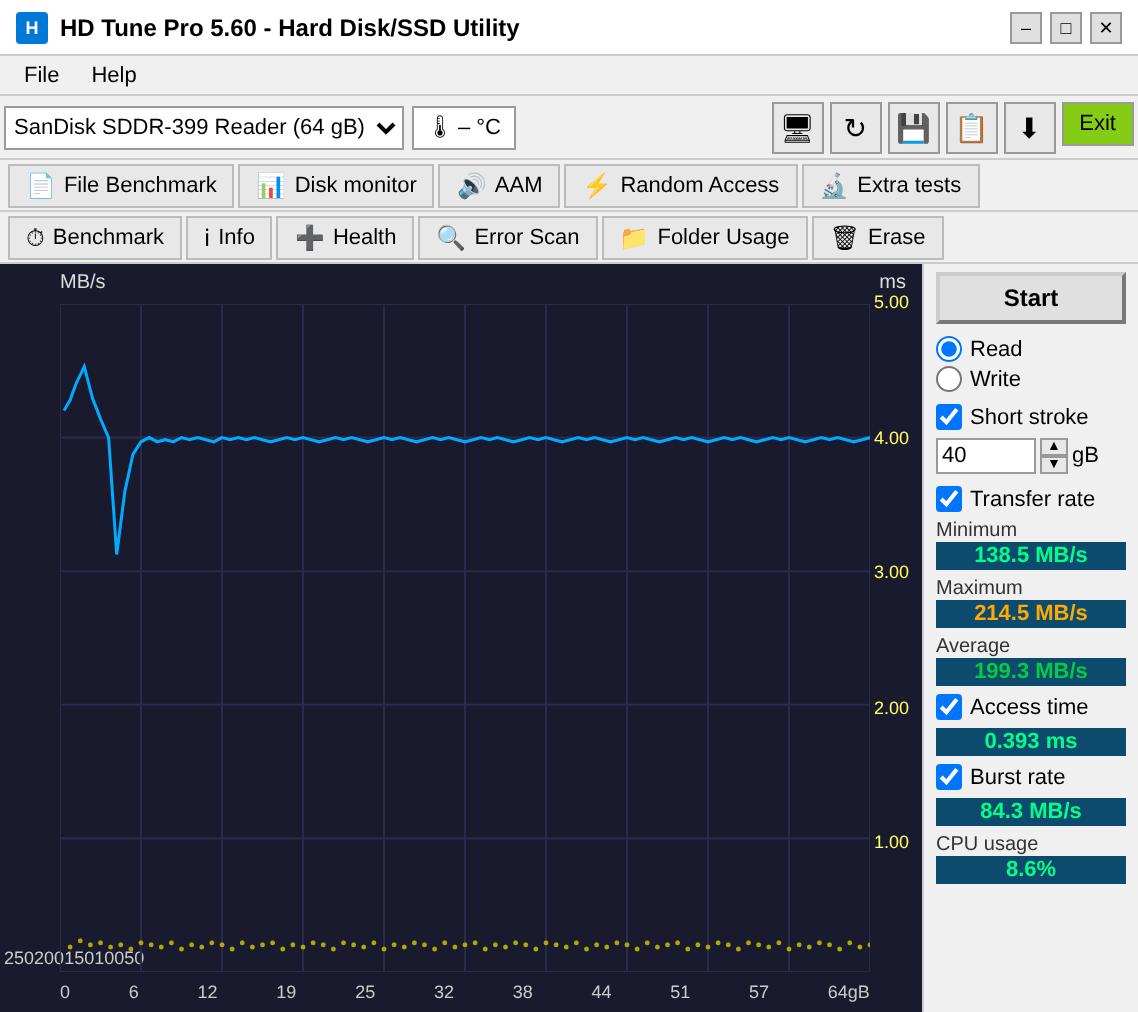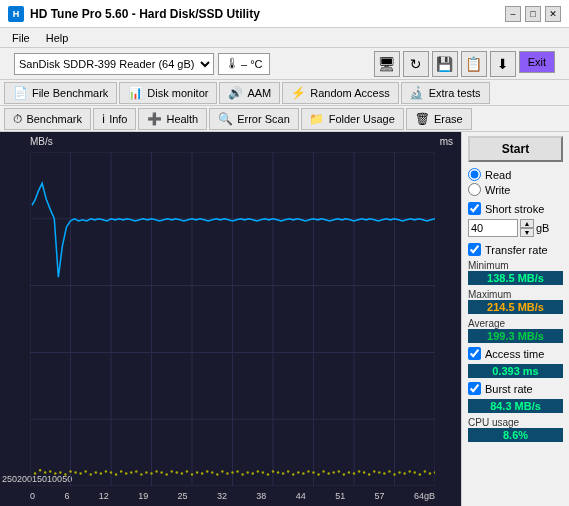--- a/index.html
+++ b/index.html
@@ -10,27 +10,27 @@
     .title-bar-left { display: flex; align-items: center; gap: 6px; font-size: 12px; font-weight: bold; }
     .title-bar-icon { width: 16px; height: 16px; background: #0078d7; border-radius: 2px; display: flex; align-items: center; justify-content: center; color: white; font-size: 9px; }
     .title-bar-controls { display: flex; gap: 4px; }
     .title-btn { width: 16px; height: 16px; border: 1px solid #999; background: #e0e0e0; cursor: pointer; font-size: 9px; display: flex; align-items: center; justify-content: center; }
     
     
     .menu-bar { background: #f0f0f0; display: flex; gap: 8px; padding: 2px 8px; border-bottom: 1px solid #ccc; height: 20px; align-items: center; }
     .menu-item { font-size: 11px; cursor: pointer; padding: 1px 4px; }
     
     
-    .toolbar { background: #f0f0f0; display: flex; align-items: center; gap: 4px; padding: 3px 14px; border-bottom: 1px solid #ccc; height: 32px; }
+    .toolbar { background: #f0f0f0; display: flex; align-items: center; gap: 4px; padding: 3px 2px; border-bottom: 1px solid #ccc; height: 32px; }
     .device-select { width: 200px; height: 22px; font-size: 11px; border: 1px solid #999; background: white; }
     .temp-display { display: flex; align-items: center; gap: 2px; padding: 2px 6px; border: 1px solid #999; background: white; font-size: 11px; height: 22px; }
     .toolbar-spacer { flex: 1; }
     .toolbar-buttons { display: flex; gap: 3px; }
     .tb-btn { width: 26px; height: 26px; border: 1px solid #999; background: #e8e8e8; cursor: pointer; display: flex; align-items: center; justify-content: center; font-size: 14px; }
-    .exit-btn { padding: 2px 8px; border: 1px solid #999; background: #8b5cf6; cursor: pointer; font-size: 11px; height: 22px; }
+    .exit-btn { padding: 2px 8px; border: 1px solid #999; background: #84cc16; cursor: pointer; font-size: 11px; height: 22px; }
     
     
     .nav-row { background: #f0f0f0; display: flex; align-items: center; gap: 2px; padding: 2px 4px; border-bottom: 1px solid #ccc; height: 26px; }
     .nav-btn { display: flex; align-items: center; gap: 4px; padding: 2px 8px; border: 1px solid #bbb; background: #e8e8e8; cursor: pointer; font-size: 11px; height: 22px; }
     .nav-icon { font-size: 12px; }
     
     
     .nav-row2 { background: #f0f0f0; display: flex; align-items: center; gap: 2px; padding: 2px 4px; border-bottom: 1px solid #ccc; height: 26px; }
     
     
@@ -170,20 +170,28 @@
 
     <div class="y-axis-left">
       <span>250</span>
       <span>200</span>
       <span>150</span>
       <span>100</span>
       <span>50</span>
       <span></span>
     </div>
 
+    <div class="y-axis-right">
+      <span>5.00</span>
+      <span>4.00</span>
+      <span>3.00</span>
+      <span>2.00</span>
+      <span>1.00</span>
+      <span></span>
+    </div>
 
     <div class="chart-plot">
       <svg class="chart-svg" viewBox="0 0 400 320" preserveAspectRatio="none">
 
         <line x1="0" y1="0" x2="400" y2="0" stroke="#2a2a4a" stroke-width="1"></line>
         <line x1="0" y1="64" x2="400" y2="64" stroke="#2a2a4a" stroke-width="1"></line>
         <line x1="0" y1="128" x2="400" y2="128" stroke="#2a2a4a" stroke-width="1"></line>
         <line x1="0" y1="192" x2="400" y2="192" stroke="#2a2a4a" stroke-width="1"></line>
         <line x1="0" y1="256" x2="400" y2="256" stroke="#2a2a4a" stroke-width="1"></line>
         <line x1="0" y1="320" x2="400" y2="320" stroke="#2a2a4a" stroke-width="1"></line>

